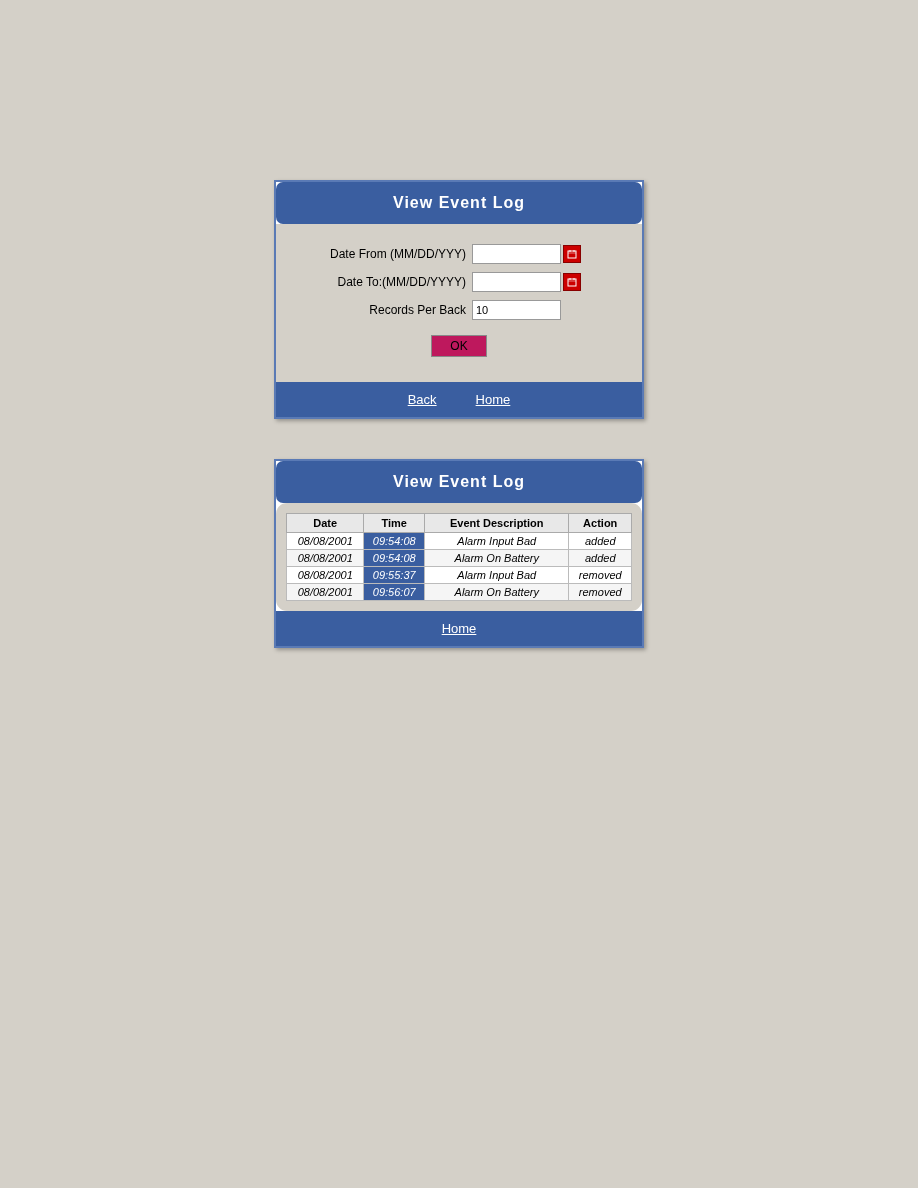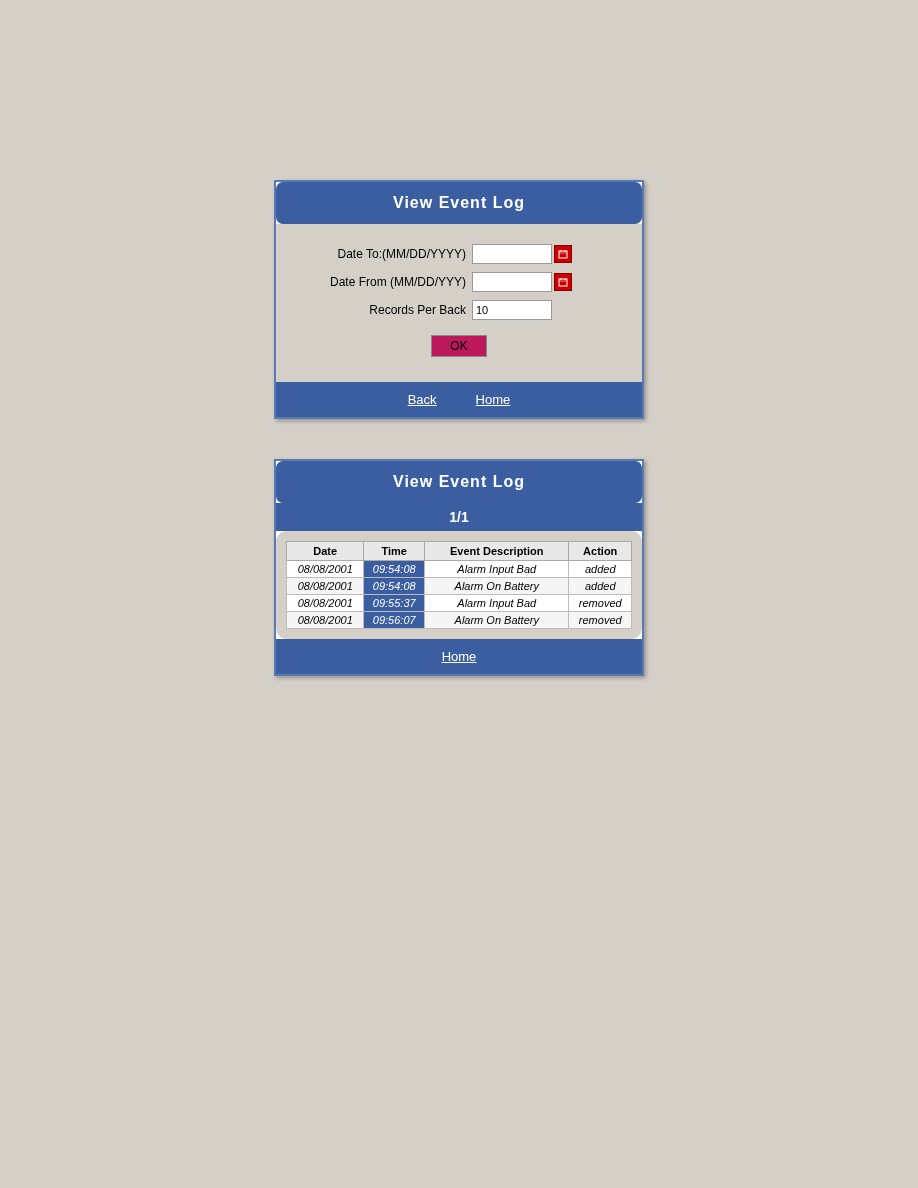--- a/index.html
+++ b/index.html
@@ -73,21 +73,21 @@
 
     .form-label {
       font-size: 12px;
       color: #000;
       width: 160px;
       text-align: right;
       margin-right: 6px;
     }
 
     .form-input {
-      width: 80px;
+      width: 89px;
       height: 20px;
       border: 1px solid #999;
       background: #fff;
       font-size: 11px;
       padding: 1px 3px;
     }
 
     .calendar-btn {
       width: 18px;
       height: 18px;
@@ -167,33 +167,33 @@
   </style>
 </head>
 <body>
 
 <div class="panel">
   <div class="panel-header">
     <span>View Event Log</span>
   </div>
   <div class="panel-body">
     <div class="form-row">
-      <label class="form-label">Date To:(MM/DD/YYYY)</label>
+      <label class="form-label">Date From (MM/DD/YYY)</label>
       <input class="form-input" type="text" value="" style="">
       <div class="calendar-btn">
         <svg width="10" height="10" viewBox="0 0 10 10">
           <rect x="1" y="2" width="8" height="7" fill="none" stroke="white" stroke-width="1"></rect>
           <line x1="3" y1="1" x2="3" y2="3" stroke="white" stroke-width="1"></line>
           <line x1="7" y1="1" x2="7" y2="3" stroke="white" stroke-width="1"></line>
           <line x1="1" y1="4" x2="9" y2="4" stroke="white" stroke-width="0.5"></line>
         </svg>
       </div>
     </div>
     <div class="form-row">
-      <label class="form-label">Date From (MM/DD/YYY)</label>
+      <label class="form-label">Date To:(MM/DD/YYYY)</label>
       <input class="form-input" type="text" value="" style="">
       <div class="calendar-btn">
         <svg width="10" height="10" viewBox="0 0 10 10">
           <rect x="1" y="2" width="8" height="7" fill="none" stroke="white" stroke-width="1"></rect>
           <line x1="3" y1="1" x2="3" y2="3" stroke="white" stroke-width="1"></line>
           <line x1="7" y1="1" x2="7" y2="3" stroke="white" stroke-width="1"></line>
           <line x1="1" y1="4" x2="9" y2="4" stroke="white" stroke-width="0.5"></line>
         </svg>
       </div>
     </div>
@@ -206,23 +206,20 @@
   <div class="panel-footer">
     <a>Back</a>
     <a>Home</a>
   </div>
 </div>
 
 <div class="panel">
   <div class="panel-header">
     <span>View Event Log</span>
   </div>
-  <div class="panel-subheader">
-    <span>1/1</span>
-  </div>
   <div class="table-wrapper">
     <table class="event-table">
       <thead>
         <tr>
           <th>Date</th>
           <th>Time</th>
           <th>Event Description</th>
           <th>Action</th>
         </tr>
       </thead>

